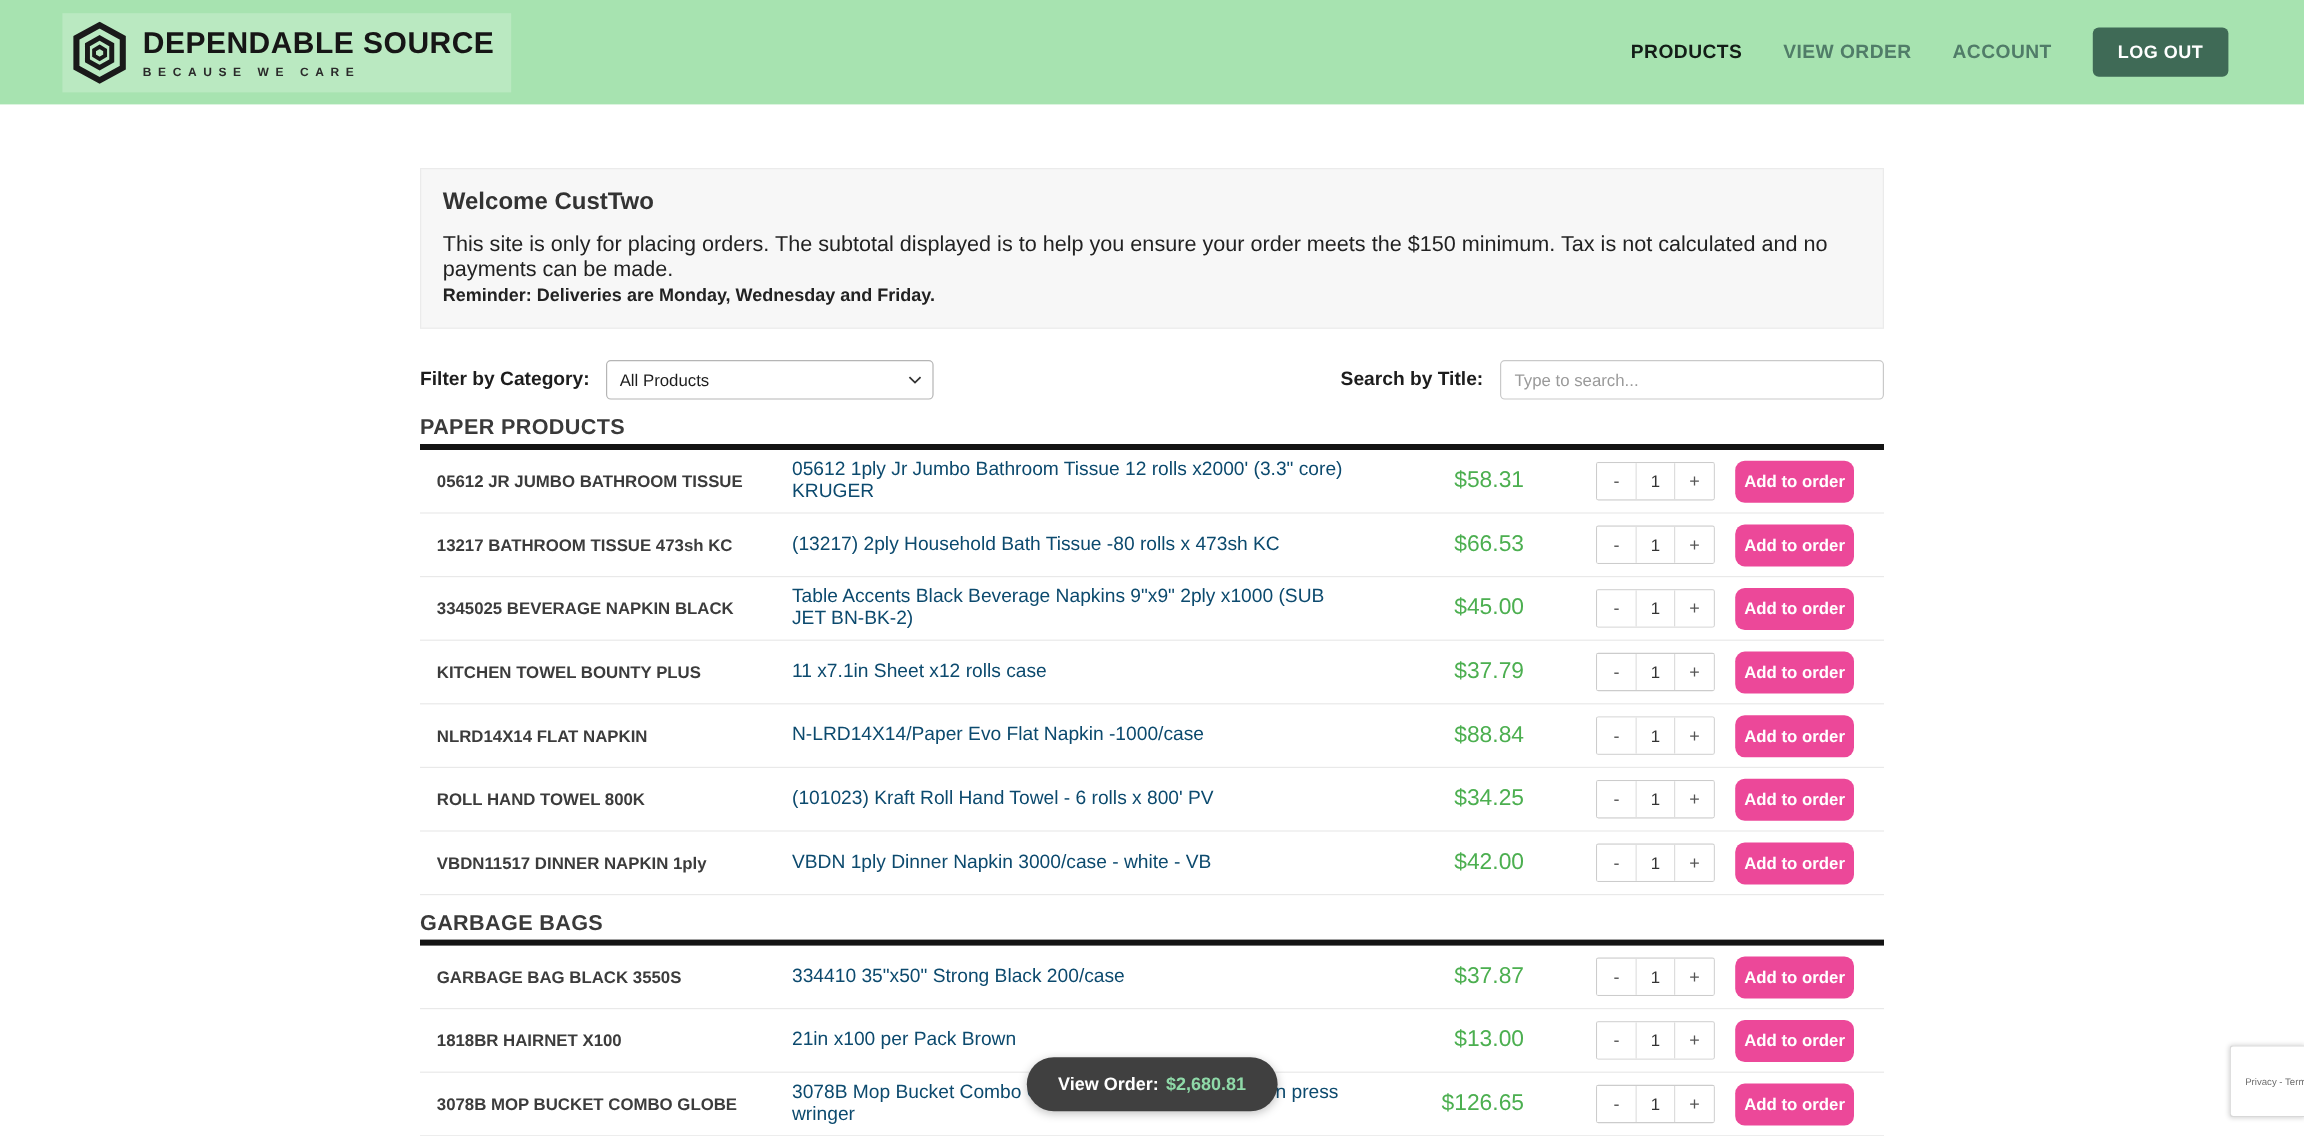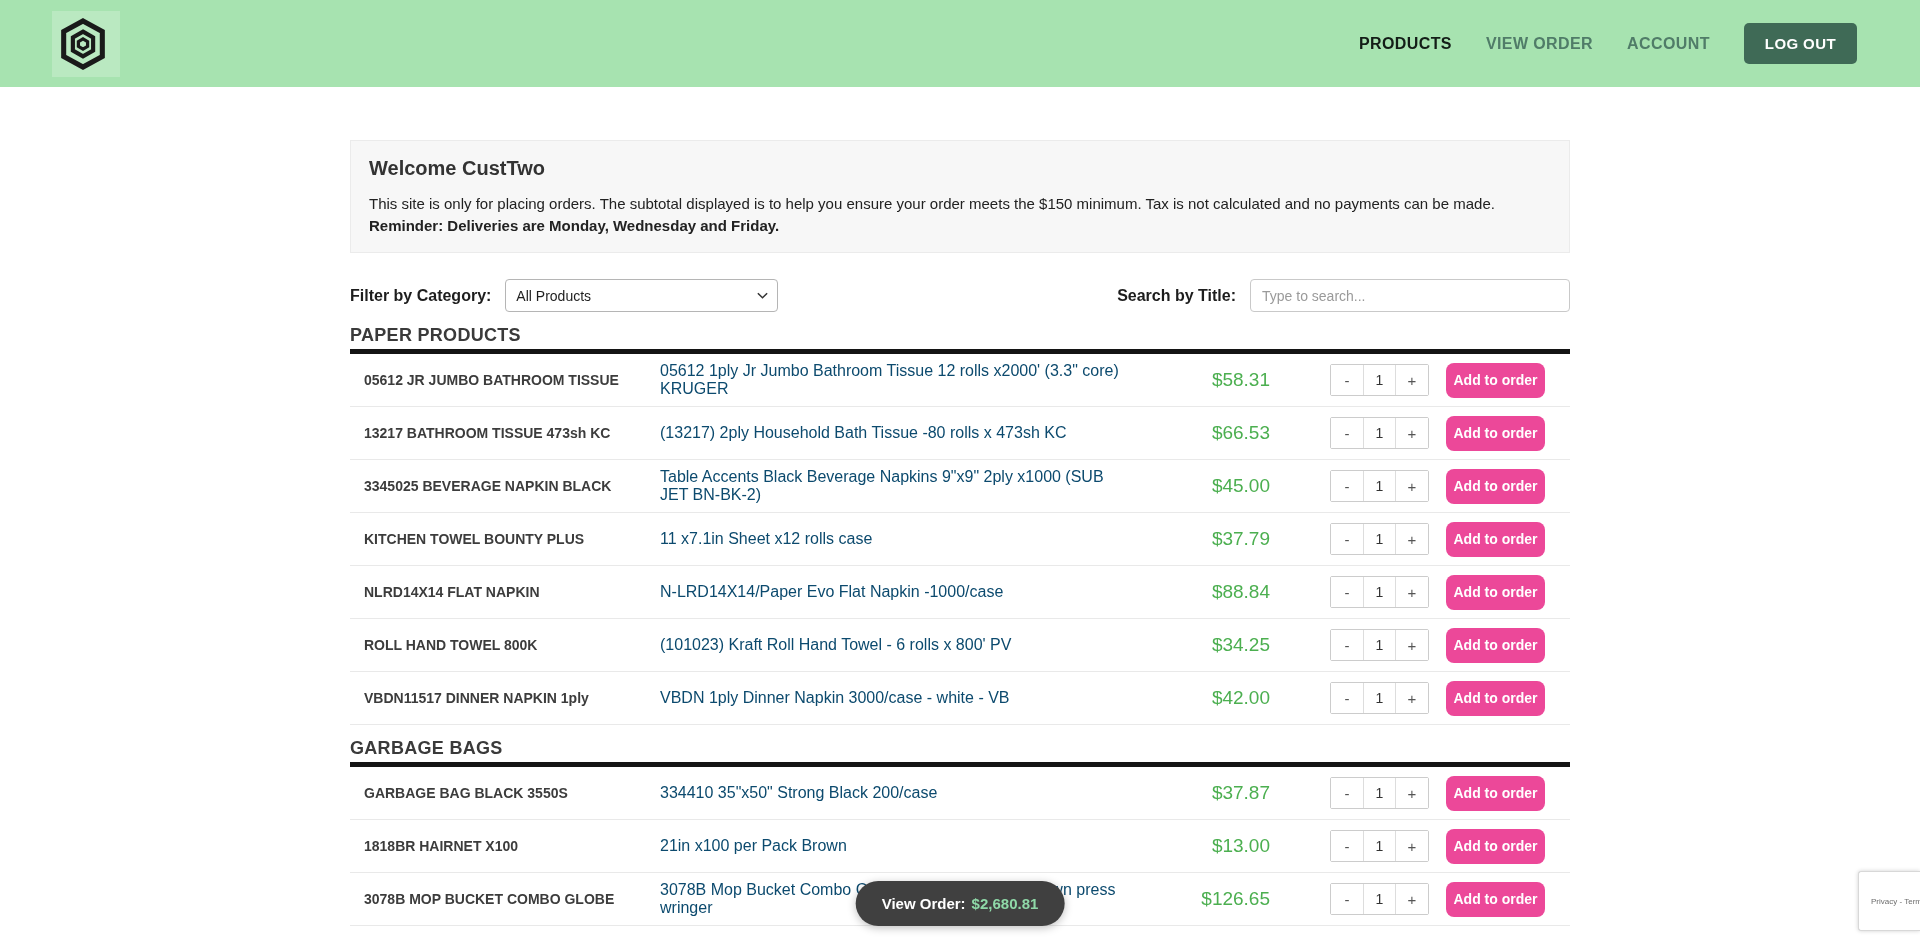--- a/index.html
+++ b/index.html
@@ -20,21 +20,21 @@
   .logout-btn { background:#3f6a56; color:#ffffff; font-size:15px; font-weight:700;
     letter-spacing:0.4px; border:none; border-radius:5px; padding:12px 21px; cursor:pointer;
     font-family:inherit; }
 
   
   .container { width:1220px; margin:0 auto; }
 
   .welcome-box { margin-top:53px; background:#f7f7f7; border:1px solid #ebebeb;
     padding:16px 18px; }
   .welcome-heading { font-size:20px; font-weight:700; color:#333333; margin-bottom:13px; }
-  .welcome-message { font-size:15px; color:#222222; line-height:21px; }
+  .welcome-message { font-size:18px; color:#222222; line-height:21px; }
   .welcome-reminder { font-size:15px; font-weight:700; color:#222222; line-height:21px; margin-top:1px; }
 
   
   .controls-row { display:flex; align-items:center; justify-content:space-between; margin-top:26px; }
   .control-group { display:flex; align-items:center; gap:14px; }
   .control-label { font-size:16px; font-weight:700; color:#1d1d1d; }
   .search-input { width:320px; height:33px; border:1px solid #c9c9c9; border-radius:4px;
     padding:0 11px; font-size:14px; color:#333; font-family:inherit; outline:none; }
   .search-input::placeholder { color:#9a9a9a; }
   .select-wrap { position:relative; width:273px; }
@@ -81,20 +81,24 @@
 </head>
 <body>
 
 <div class="header">
   <div class="logo">
     <svg class="logo-hex" viewBox="0 0 100 112" fill="none">
       <polygon points="50,6 92,29 92,83 50,106 8,83 8,29" stroke="#1a1a1a" stroke-width="11" fill="none"></polygon>
       <polygon points="50,29 72,41.5 72,70.5 50,83 28,70.5 28,41.5" stroke="#1a1a1a" stroke-width="9" fill="none"></polygon>
       <polygon points="50,45 60,51 60,61 50,67 40,61 40,51" stroke="#1a1a1a" stroke-width="7" fill="none"></polygon>
     </svg>
+    <div>
+      <div class="logo-text-title">DEPENDABLE SOURCE</div>
+      <div class="logo-text-tagline">BECAUSE WE CARE</div>
+    </div>
   </div>
   <div class="nav">
     <div class="nav-link active">PRODUCTS</div>
     <div class="nav-link">VIEW ORDER</div>
     <div class="nav-link">ACCOUNT</div>
     <button class="logout-btn">LOG OUT</button>
   </div>
 </div>
 
 <div class="container">

